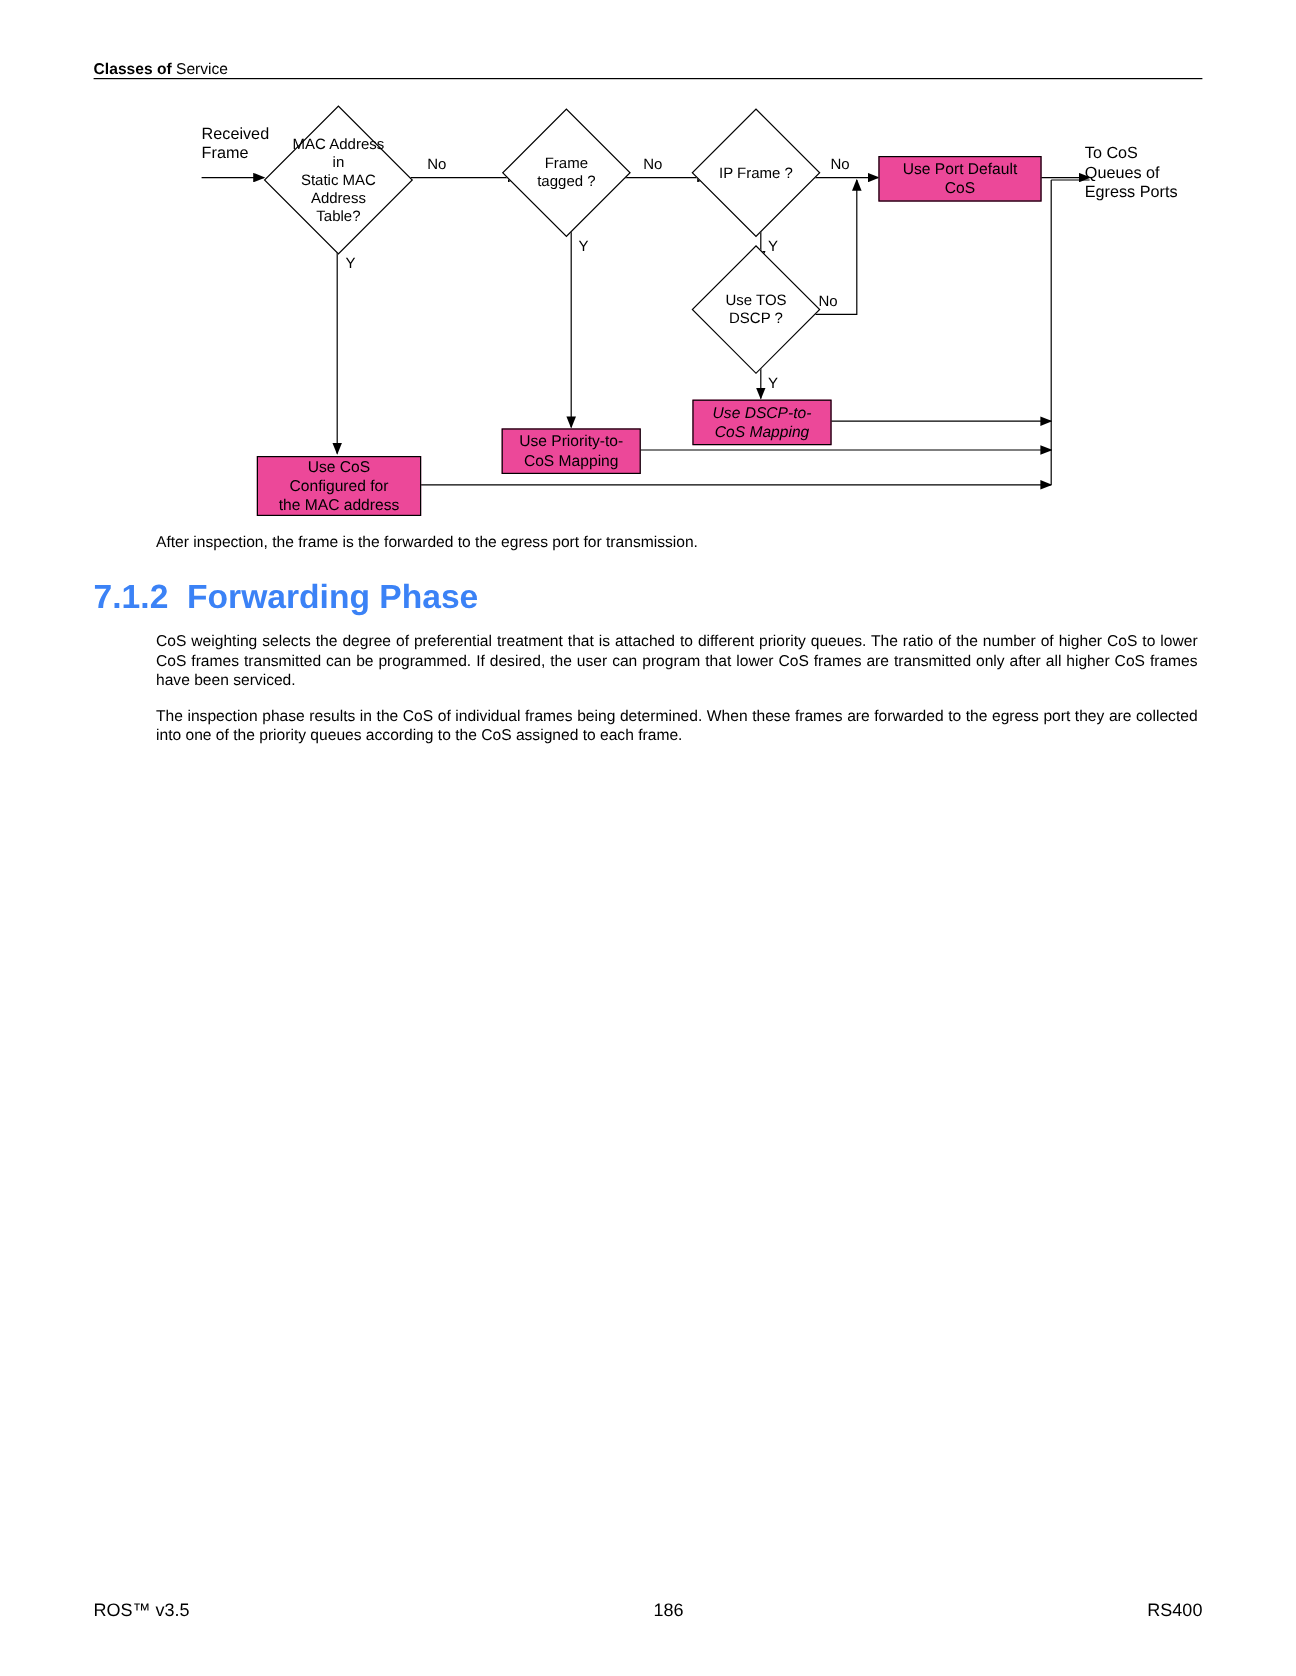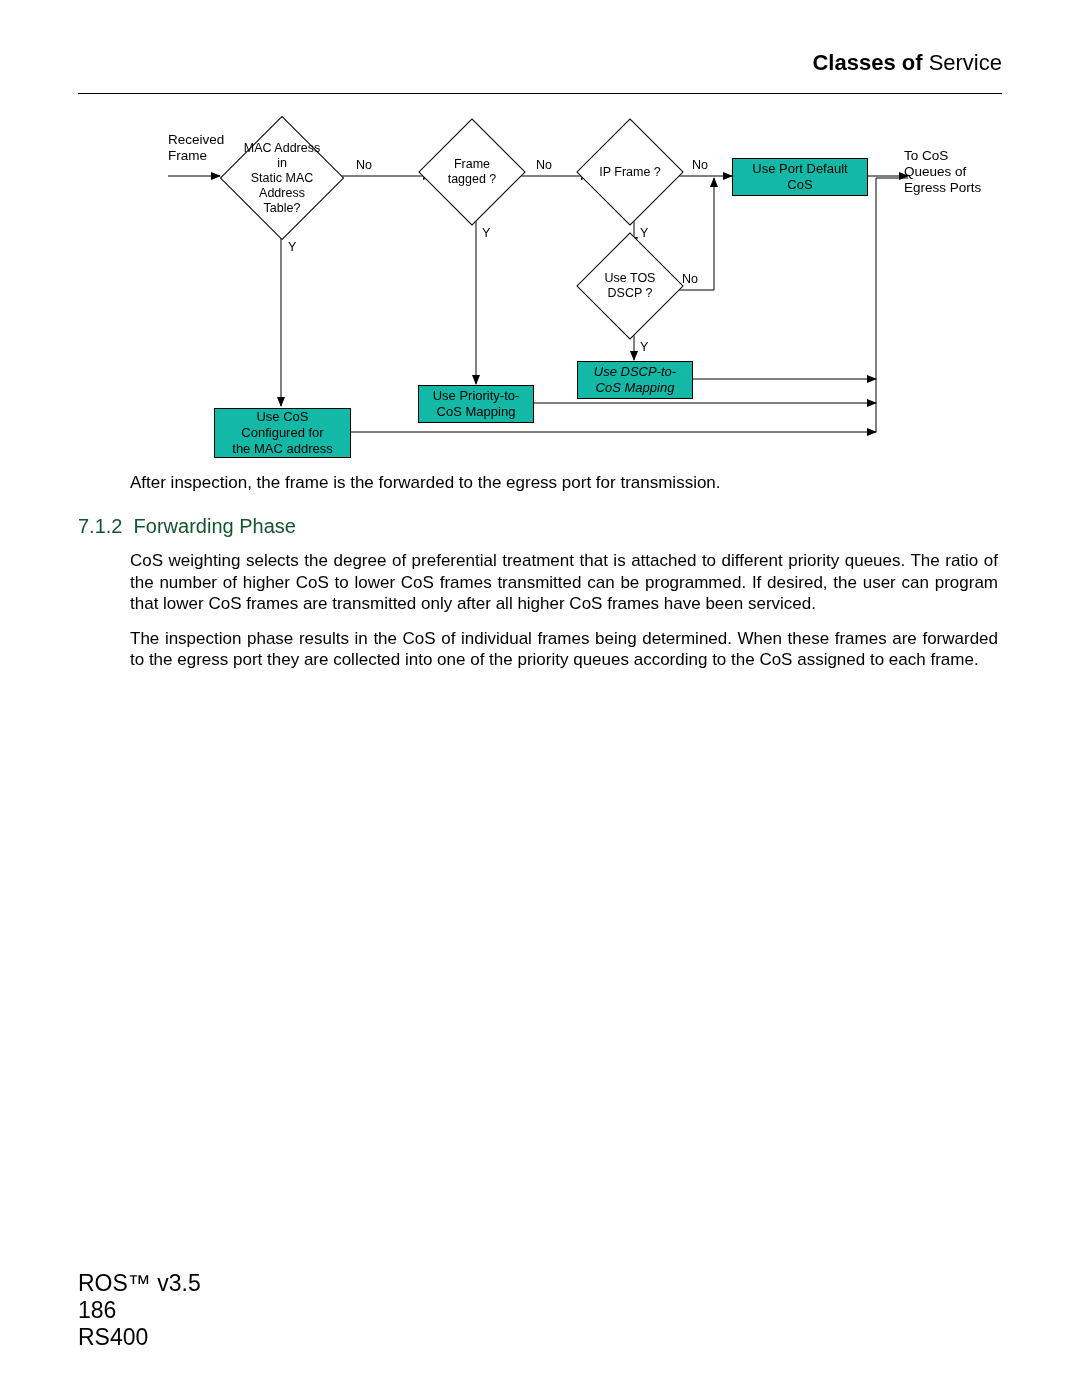--- a/index.html
+++ b/index.html
@@ -9,25 +9,24 @@
     background: #fff;
     width: 1080px;
     height: 1397px;
     overflow: hidden;
     position: relative;
   }
   .page {
     padding: 50px 78px 0 78px;
   }
   .hdr {
-    font-size: 22px;
+    font-size: 13px;
     border-bottom: 1.5px solid #000;
-    padding-bottom: 17px;
+    padding-bottom: 0;
     margin-bottom: 18px;
-    text-align: right;
   }
   .hdr .b { font-weight: 700; }
 
   
   .flow {
     position: relative;
     width: 880px;
     height: 360px;
     margin-left: 40px;
   }
@@ -56,61 +55,60 @@
     line-height: 1.2;
   }
   .box {
     position: absolute;
     border: 1px solid #000;
     font-size: 13px;
     text-align: center;
     display: flex;
     align-items: center;
     justify-content: center;
-    background: #14b8a6;
+    background: #ec4899;
     line-height: 1.25;
   }
   svg.wires {
     position: absolute;
     left: 0; top: 0;
     width: 880px;
     height: 360px;
     z-index: 0;
     pointer-events: none;
   }
   .small { font-size: 12.5px; }
 
   
   .caption {
     font-size: 15.5px;
     font-weight: 700;
     margin: 22px 0 18px 52px;
   }
   .para {
-    font-size: 17px;
+    font-size: 13px;
     line-height: 1.25;
     margin: 0 4px 14px 52px;
     text-align: justify;
   }
   h2.sec {
-    font-size: 20px;
-    color: #14532d;
-    font-weight: 400;
+    font-size: 28px;
+    color: #3b82f6;
+    font-weight: 700;
     margin: 22px 0 12px 0;
   }
 
   
   .ftr {
     position: absolute;
     left: 78px; right: 78px;
     bottom: 46px;
-    font-size: 23px;
+    font-size: 15px;
     display: flex;
     justify-content: space-between;
-    flex-direction: column;
   }
 </style>
 </head>
 <body>
 
 <div class="page">
 
   <div class="hdr">
     <span class="b">Classes of</span><span> Service</span>
   </div>

